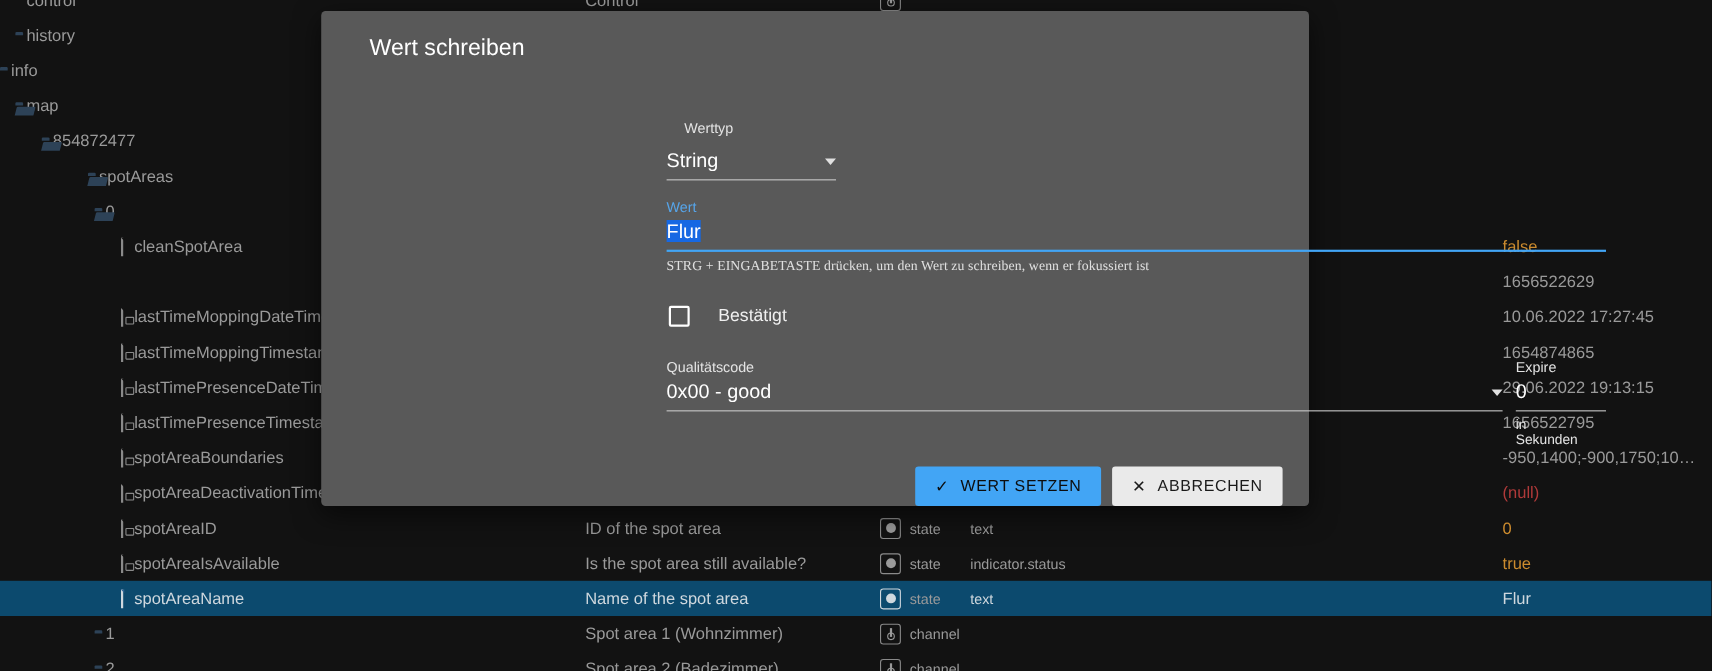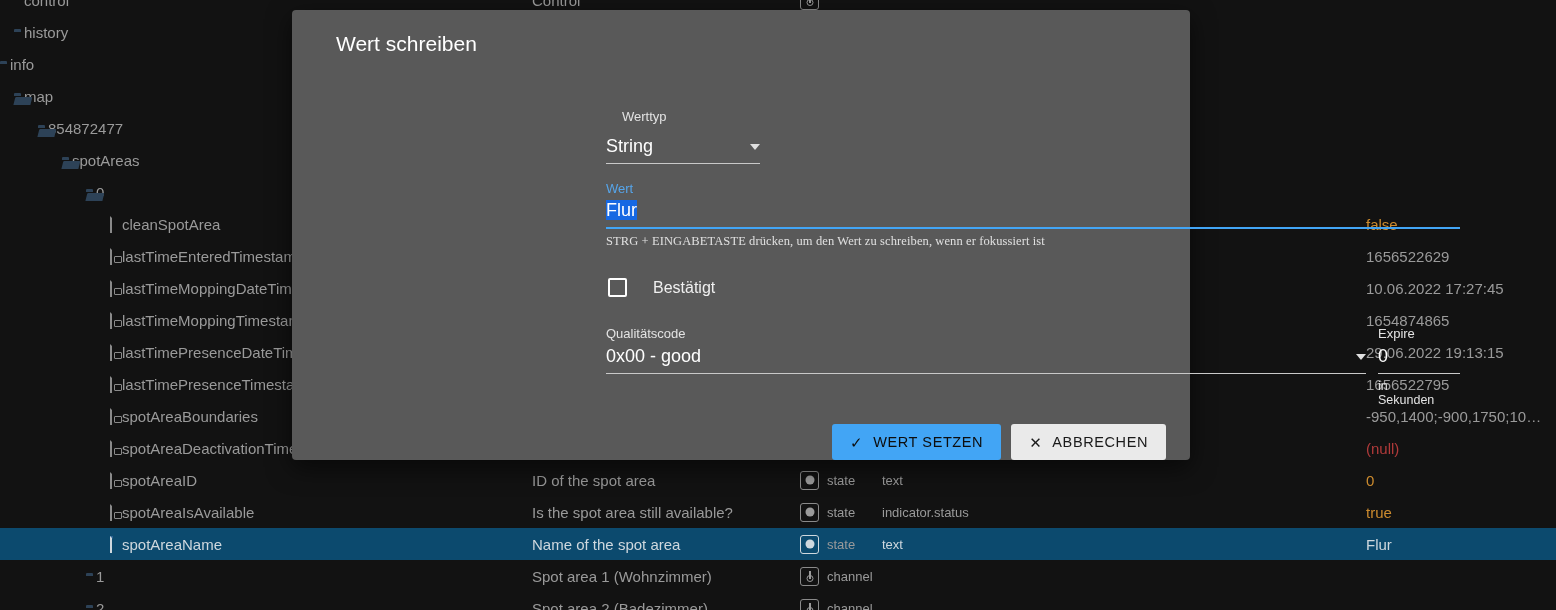--- a/index.html
+++ b/index.html
@@ -199,21 +199,21 @@
       <div class="row" style="top: 112px;">
         <div class="cell-name" style="padding-left: 38px;">
           <span class="ic"><span class="folder open"></span></span>
           <span>854872477</span>
         </div>
         <div class="cell-desc"></div>
         <div class="cell-role"></div>
         <div class="cell-value v-str"></div>
       </div>
       <div class="row" style="top: 144px;">
-        <div class="cell-name" style="padding-left: 62px;">
+        <div class="cell-name" style="padding-left: 80px;">
           <span class="ic"><span class="folder open"></span></span>
           <span>spotAreas</span>
         </div>
         <div class="cell-desc"></div>
         <div class="cell-role"></div>
         <div class="cell-value v-str"></div>
       </div>
       <div class="row" style="top: 176px;">
         <div class="cell-name" style="padding-left: 86px;">
           <span class="ic"><span class="folder open"></span></span>
@@ -226,24 +226,20 @@
       <div class="row" style="top: 208px;">
         <div class="cell-name" style="padding-left: 110px;">
           <span class="ic"><span class="doc"></span></span>
           <span>cleanSpotArea</span>
         </div>
         <div class="cell-desc"></div>
         <div class="cell-role"></div>
         <div class="cell-value v-bool">false</div>
       </div>
       <div class="row" style="top: 240px;">
-        <div class="cell-name" style="padding-left: 110px;">
-          <span class="ic"><span class="doc locked"></span></span>
-          <span>lastTimeEnteredTimestam</span>
-        </div>
         <div class="cell-desc"></div>
         <div class="cell-role"></div>
         <div class="cell-value v-str">1656522629</div>
       </div>
       <div class="row" style="top: 272px;">
         <div class="cell-name" style="padding-left: 110px;">
           <span class="ic"><span class="doc locked"></span></span>
           <span>lastTimeMoppingDateTime</span>
         </div>
         <div class="cell-desc"></div>

